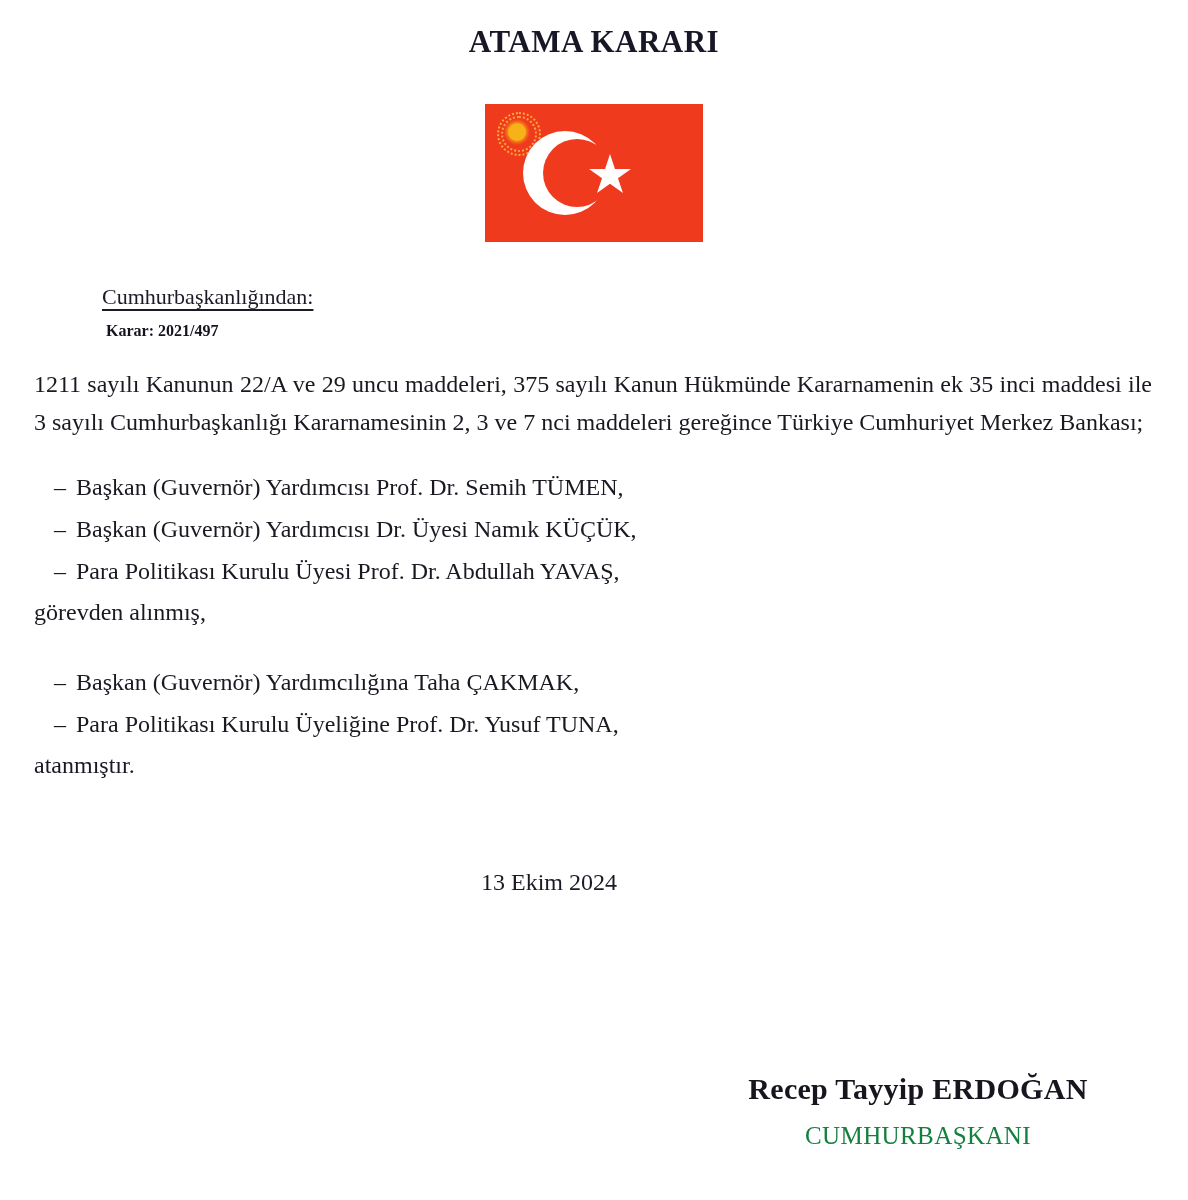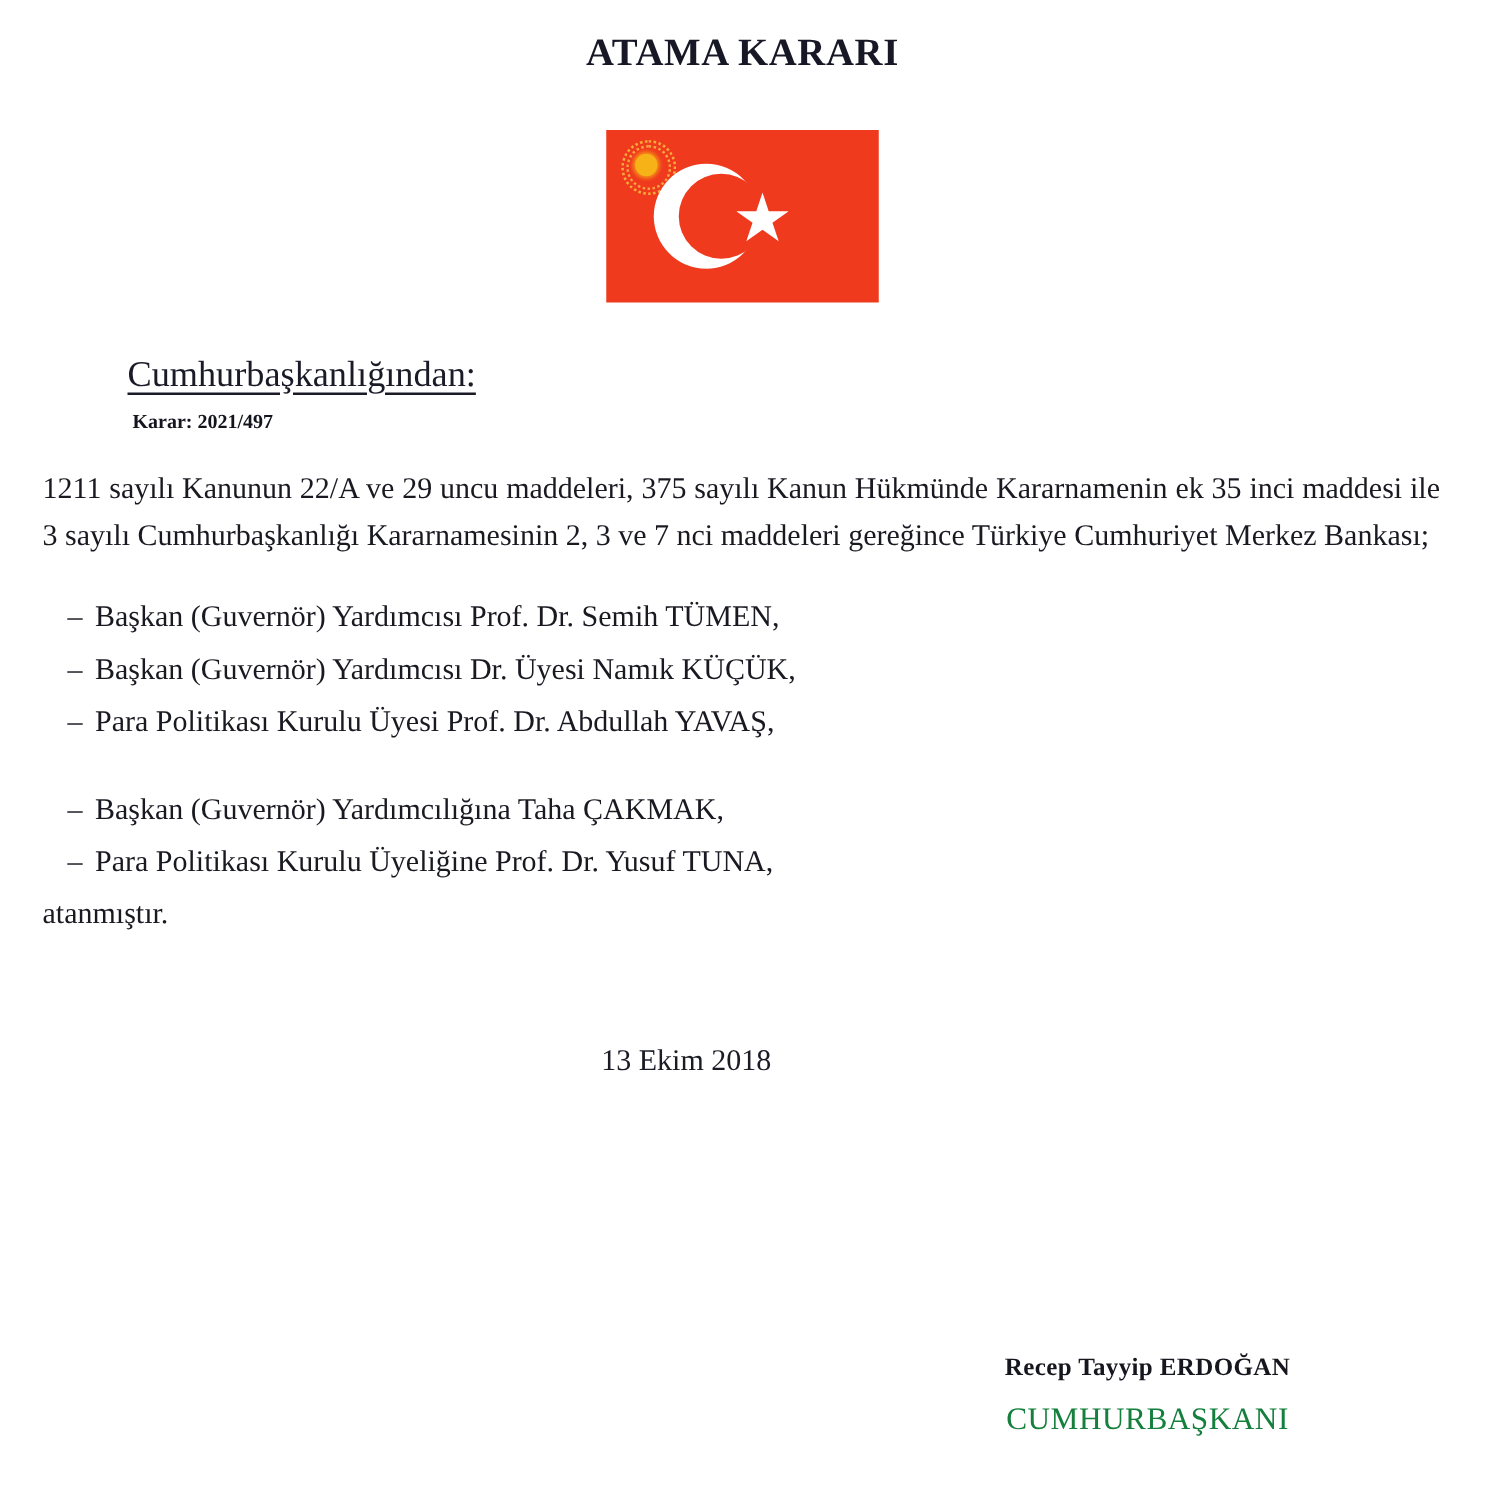--- a/index.html
+++ b/index.html
@@ -123,21 +123,21 @@
   }
 
   
   .content {
     padding: 0 36px 0 34px;
   }
 
   .issuer {
     margin-top: 42px;
     margin-left: 68px;
-    font-size: 29px;
+    font-size: 22px;
     text-decoration: underline;
     text-underline-offset: 5px;
     color: #1b1b28;
     display: inline-block;
   }
 
   .decision-no {
     margin-top: 12px;
     margin-left: 72px;
     font-size: 16px;
@@ -195,21 +195,21 @@
   
   .signature {
     position: absolute;
     right: 60px;
     bottom: 26px;
     text-align: center;
     width: 420px;
   }
 
   .sig-name {
-    font-size: 20px;
+    font-size: 30px;
     font-weight: bold;
     color: #16161f;
     letter-spacing: 0.3px;
   }
 
   .sig-title {
     margin-top: 16px;
     font-size: 25px;
     color: #15803d;
     letter-spacing: 0.4px;
@@ -250,35 +250,36 @@
         <span class="dash">–</span><span>Başkan (Guvernör) Yardımcısı Prof. Dr. Semih TÜMEN,</span>
       </li>
       <li class="list-item">
         <span class="dash">–</span><span>Başkan (Guvernör) Yardımcısı Dr. Üyesi Namık KÜÇÜK,</span>
       </li>
       <li class="list-item">
         <span class="dash">–</span><span>Para Politikası Kurulu Üyesi Prof. Dr. Abdullah YAVAŞ,</span>
       </li>
     </ul>
 
+    <div class="trailing-line">görevden alınmış,</div>
 
     <div class="group-gap"></div>
 
     <ul class="list">
       <li class="list-item">
         <span class="dash">–</span><span>Başkan (Guvernör) Yardımcılığına Taha ÇAKMAK,</span>
       </li>
       <li class="list-item">
         <span class="dash">–</span><span>Para Politikası Kurulu Üyeliğine Prof. Dr. Yusuf TUNA,</span>
       </li>
     </ul>
 
     <div class="trailing-line">atanmıştır.</div>
 
-    <div class="date">13 Ekim 2018</div>
+    <div class="date">13 Ekim 2024</div>
 
   </div>
 
   <div class="signature">
     <div class="sig-name">Recep Tayyip ERDOĞAN</div>
     <div class="sig-title">CUMHURBAŞKANI</div>
   </div>
 
 </div>
 

